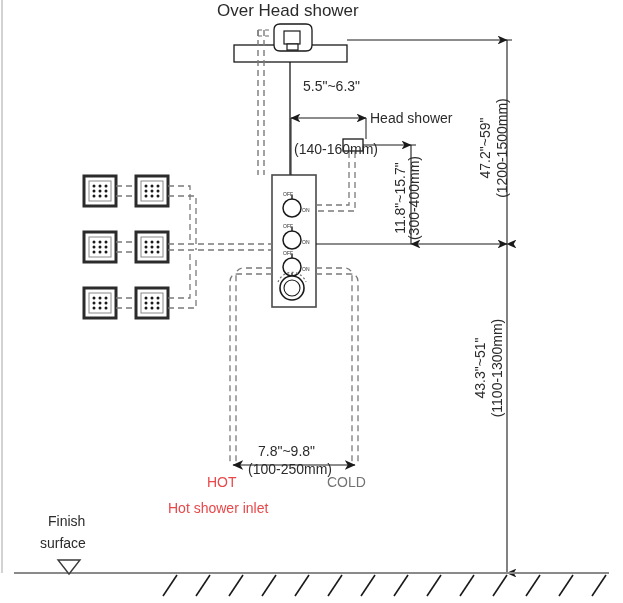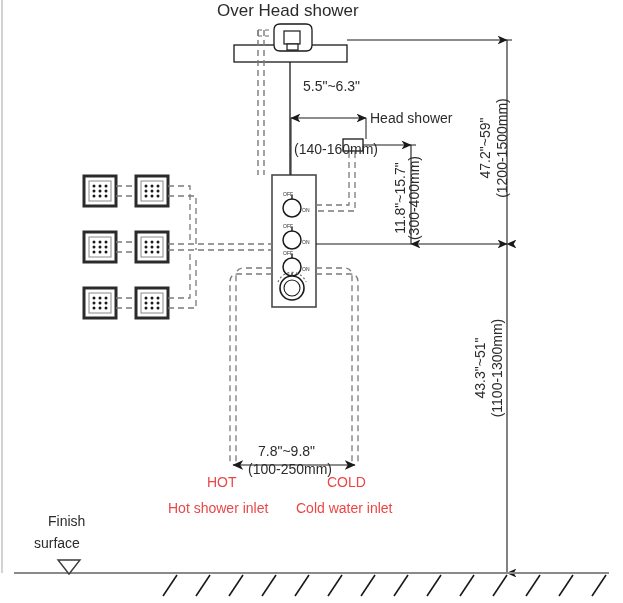--- a/index.html
+++ b/index.html
@@ -7,21 +7,21 @@
        font-family:"Liberation Sans",sans-serif;color:#1a1a1a;}
   #stage{position:absolute;left:0;top:0;width:517px;height:603px;}
   .lbl{position:absolute;white-space:nowrap;line-height:1.15;}
   .t-title{font-size:17px;color:#2b2b2b;}
   .t-dim{font-size:14px;color:#2b2b2b;}
   .t-unit{font-family:"DejaVu Sans Mono",monospace;font-size:19px;letter-spacing:1px;color:#1a1a1a;}
   .t-mm{font-family:"DejaVu Sans Mono",monospace;font-size:19px;
         display:inline-block;transform:scaleX(.45);transform-origin:left center;letter-spacing:0px;}
   .vert{transform-origin:center center;transform:rotate(-90deg);}
   .hot{color:#e8484a;}
-  .cold{color:#ef4444;}
+  .cold{color:#737373;}
   svg{position:absolute;left:0;top:0;overflow:visible;}
 </style>
 </head>
 <body>
 
 <div id="stage">
 
   <svg width="623" height="603">
     <defs>
       <marker id="ah" markerWidth="9" markerHeight="8" refX="8.5" refY="4" orient="auto">
@@ -273,24 +273,23 @@
 
   <div class="lbl t-dim vert" style="left:415px;top:360px;width:130px;text-align:center;">43.3"~51"</div>
   <div class="lbl t-dim vert" style="left:432px;top:360px;width:130px;text-align:center;">(1100-1300mm)</div>
 
   <div class="lbl t-dim" style="left:258px;top:443px;">7.8"~9.8"</div>
   <div class="lbl t-dim" style="left:248px;top:461px;">(100-250mm)</div>
 
   <div class="lbl t-dim hot" style="left:207px;top:474px;">HOT</div>
   <div class="lbl t-dim cold" style="left:327px;top:474px;">COLD</div>
   <div class="lbl t-dim hot" style="left:168px;top:500px;">Hot shower inlet</div>
-  <div class="lbl t-dim cold" style="left:296px;top:500px;">Cold water inlet</div>
 
   <div class="lbl t-dim" style="left:48px;top:513px;text-align:center;">Finish</div>
-  <div class="lbl t-dim" style="left:34px;top:535px;">surface</div>
+  <div class="lbl t-dim" style="left:40px;top:535px;">surface</div>
 
   <div class="lbl" style="left:283px;top:192px;font-size:5px;color:#2b2b2b;">OFF</div>
   <div class="lbl" style="left:302px;top:208px;font-size:5px;color:#2b2b2b;">ON</div>
 
   <div class="lbl" style="left:283px;top:224px;font-size:5px;color:#2b2b2b;">OFF</div>
   <div class="lbl" style="left:302px;top:240px;font-size:5px;color:#2b2b2b;">ON</div>
 
   <div class="lbl" style="left:283px;top:251px;font-size:5px;color:#2b2b2b;">OFF</div>
   <div class="lbl" style="left:302px;top:267px;font-size:5px;color:#2b2b2b;">ON</div>
 

